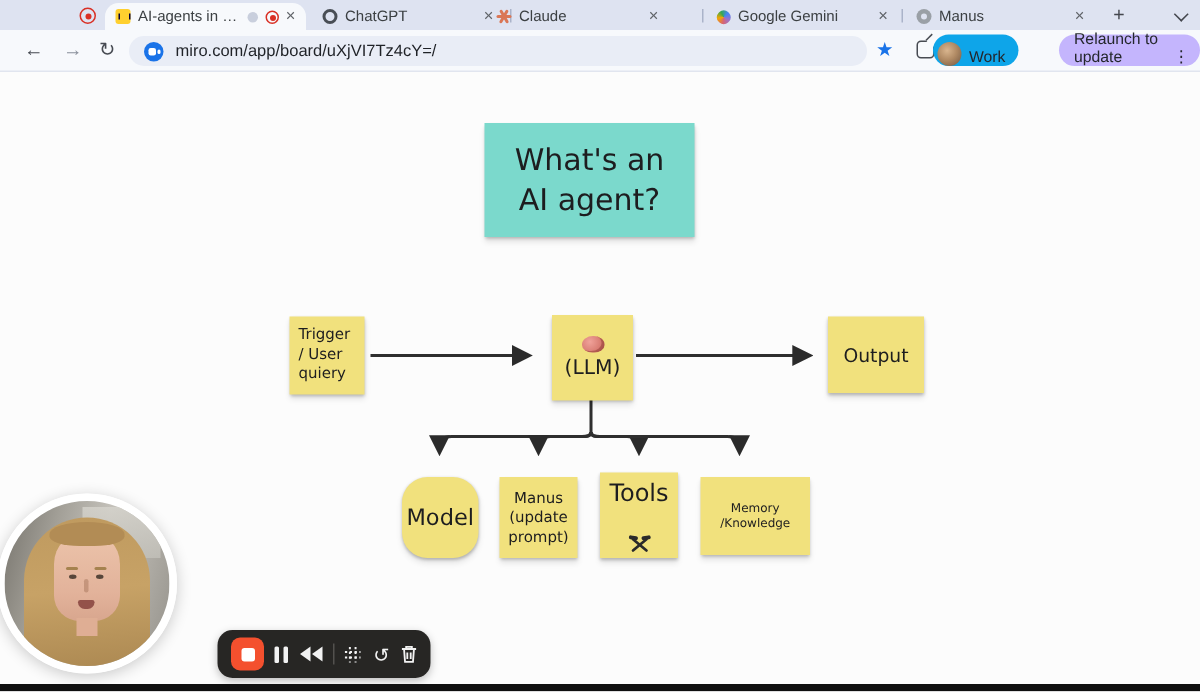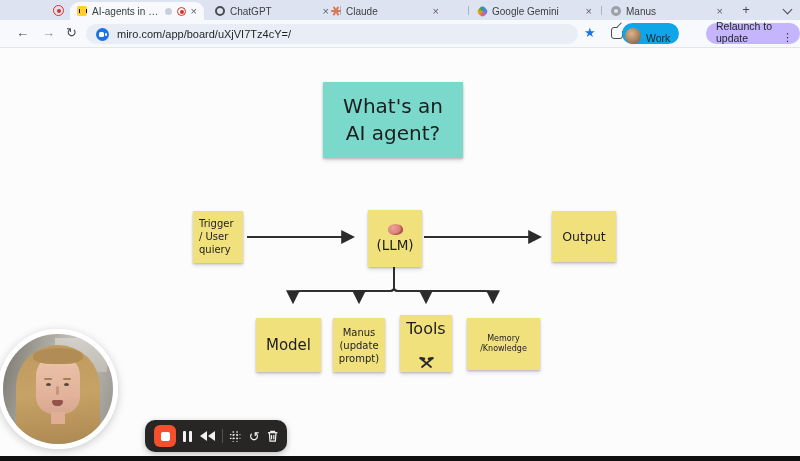--- a/index.html
+++ b/index.html
@@ -51,21 +51,21 @@
   .kebab { font-size:11px; color:#24272c; }
 
   
   .board { position:absolute; left:0; top:48px; width:800px; height:408px; background:#fcfcfc; }
   .note { position:absolute; background:#f1e17d; box-shadow:0 1px 2px rgba(0,0,0,.22), 0 3px 4px rgba(0,0,0,.10); color:#1d1d1f; font-family:"DejaVu Sans", sans-serif; }
   .note-teal { left:323px; top:34px; width:140px; height:76px; background:#7bd9cc; display:flex; flex-direction:column; align-items:center; justify-content:center; font-size:20px; line-height:27px; }
   .note-trigger { left:193px; top:163px; width:50px; height:52px; font-size:10px; line-height:13px; padding:6px 0 0 6px; }
   .note-llm { left:368px; top:162px; width:54px; height:57px; display:flex; flex-direction:column; align-items:center; justify-content:center; gap:2px; font-size:13.5px; }
   .brain { width:15px; height:11px; border-radius:50% 50% 46% 46%; background:radial-gradient(circle at 35% 35%, #f0a29a 0%, #d4756b 70%, #b95a52 100%); box-shadow:inset -2px -1px 0 rgba(130,50,45,.45); }
   .note-output { left:552px; top:163px; width:64px; height:51px; display:flex; align-items:center; justify-content:center; font-size:12.5px; }
-  .note-model { left:256px; top:270px; width:65px; height:54px; display:flex; align-items:center; justify-content:center; font-size:15px; }
+  .note-model { left:268px; top:270px; width:51px; height:54px; display:flex; align-items:center; justify-content:center; font-size:15px;border-radius:17px; }
   .note-role { left:333px; top:270px; width:52px; height:54px; display:flex; flex-direction:column; align-items:center; justify-content:center; font-size:10px; line-height:13px; }
   .note-tools { left:400px; top:267px; width:52px; height:57px; display:flex; flex-direction:column; align-items:center; justify-content:center; gap:18px; font-size:16px; }
   .note-memory { left:467px; top:270px; width:73px; height:52px; display:flex; flex-direction:column; align-items:center; justify-content:center; font-size:8px; line-height:10.5px; }
   .arrows { position:absolute; left:0; top:0; width:800px; height:408px; }
 
   
   .webcam { position:absolute; left:-2px; top:281px; width:120px; height:120px; border:5px solid #ffffff; border-radius:50%; overflow:hidden; box-shadow:0 2px 10px rgba(0,0,0,.20); background:linear-gradient(105deg,#76736c 0%,#a3a098 28%,#c4c1ba 52%,#b2afa8 74%,#94918a 100%); }
   .cam-window { position:absolute; left:52px; top:4px; width:52px; height:34px; background:linear-gradient(#d6d4cd,#c3c1ba); opacity:.8; }
   .cam-hair { position:absolute; left:13px; top:11px; width:84px; height:108px; background:linear-gradient(175deg,#bf9a5f 0%,#c7a266 45%,#a8854f 100%); border-radius:42px 42px 26px 26px; }
   .cam-face { position:absolute; left:33px; top:20px; width:44px; height:60px; background:linear-gradient(#ecc4ab 0%,#e2b29a 70%,#d8a68e 100%); border-radius:22px 22px 17px 17px; }

